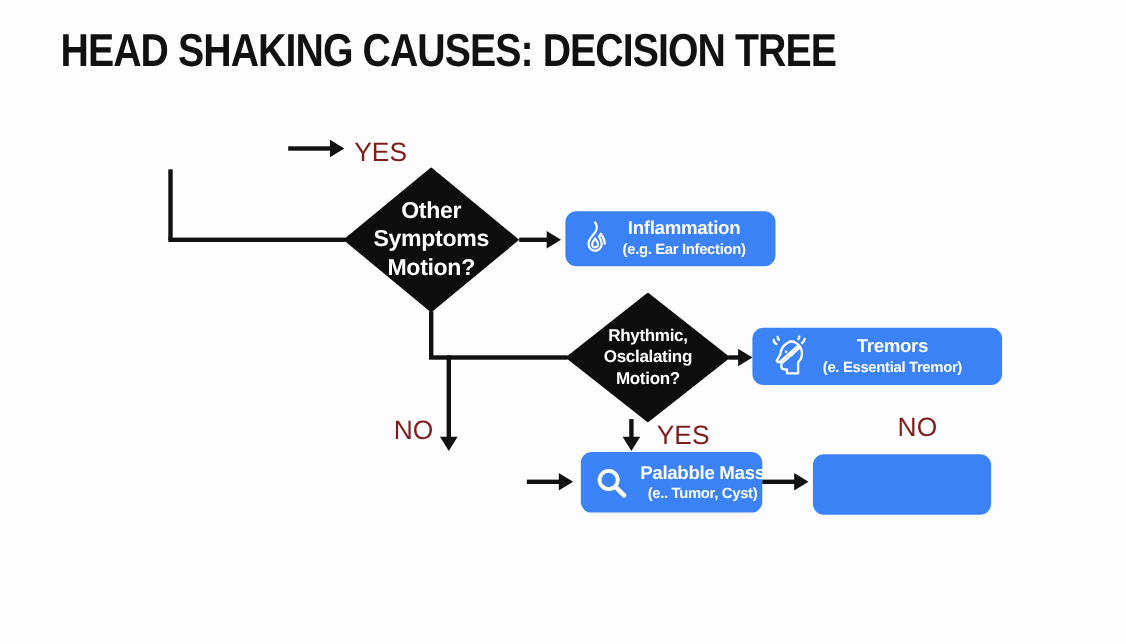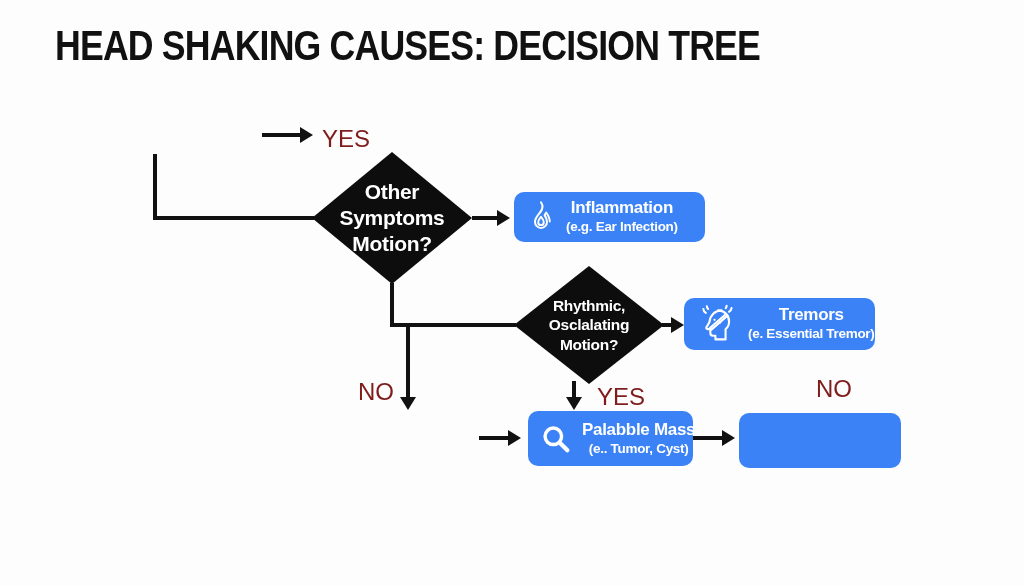--- a/index.html
+++ b/index.html
@@ -91,21 +91,21 @@
 
   <div class="diamond d2" style="left:514px;top:266px;width:150px;height:118px;">
     <span>Rhythmic,</span>
     <span>Osclalating</span>
     <span>Motion?</span>
   </div>
 
   <div class="hl" style="left:662px;top:323px;width:12px;"></div>
   <div class="arr-r" style="left:671px;top:317px;"></div>
 
-  <div class="node with-icon" style="left:684px;top:298px;width:191px;height:52px;">
+  <div class="node with-icon" style="left:684px;top:298px;width:227px;height:52px;">
     <svg class="icon" width="42" height="42" viewBox="0 0 24 24" fill="none" stroke="#ffffff" stroke-width="1.2" stroke-linejoin="round" stroke-linecap="round">
       <path d="M12.6 4.2 c3.5 0 6.3 2.8 6.3 6.3 0 1.8-.8 3.4-2 4.5 v5.8 h-5.8 v-2.1 h-1.3 c-.9 0-1.6-.7-1.6-1.6 v-2.2 H6.5 c-.5 0-.8-.5-.6-.9 l1.8-3.2 c.3-3.6 3.2-6.6 6.9-6.6 z"></path>
       <line x1="7.8" y1="14.4" x2="17" y2="6.4"></line>
       <line x1="8.8" y1="15.2" x2="18" y2="7.2"></line>
       <circle cx="10.6" cy="9.6" r="0.65" fill="#ffffff" stroke="none"></circle>
       <circle cx="13.8" cy="11.2" r="0.65" fill="#ffffff" stroke="none"></circle>
       <path d="M5.6 5.6 Q4.3 4.9 4.2 3.4"></path>
       <path d="M6.9 3.4 Q6.2 2.7 6.2 1.9"></path>
       <path d="M18.9 5 Q20.1 4.3 20.3 2.9"></path>
       <path d="M17 3 Q17.5 2.3 17.5 1.6"></path>

